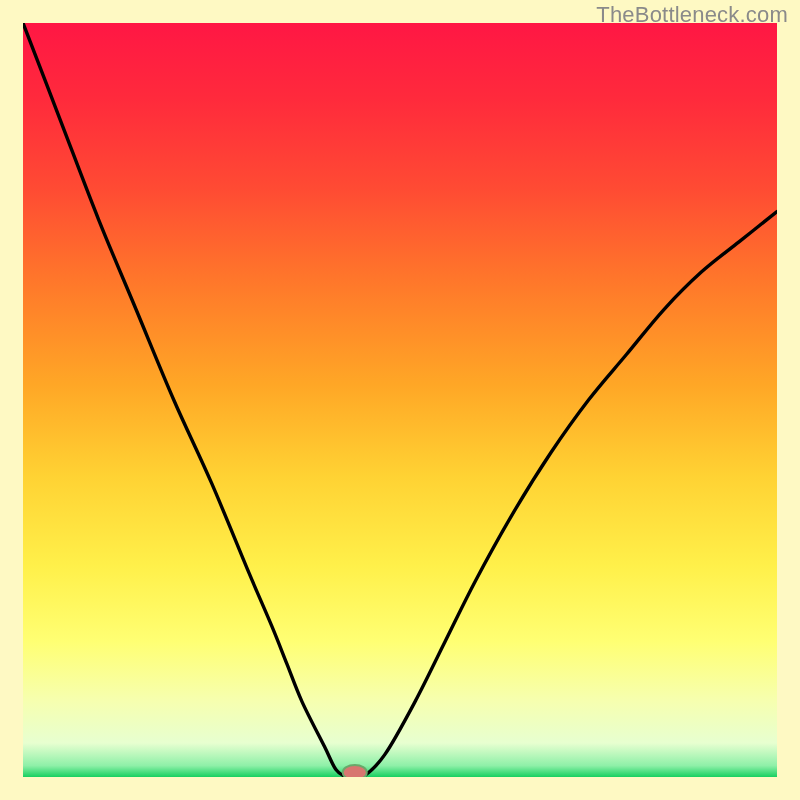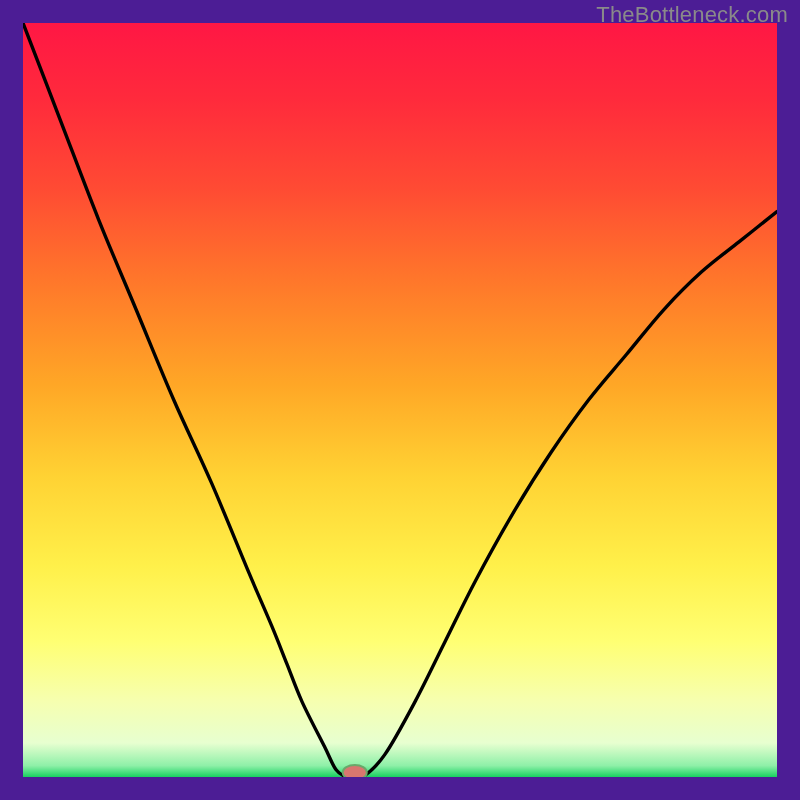--- a/index.html
+++ b/index.html
@@ -9,21 +9,21 @@
     height: 800px;
     background: #000;
     overflow: hidden;
   }
   .frame {
     position: absolute;
     left: 0;
     top: 0;
     width: 800px;
     height: 800px;
-    background: #4c1d95;
+    background: #fef9c3;
   }
   .watermark {
     position: absolute;
     top: 2px;
     right: 12px;
     color: #8a8a8a;
     font-family: Arial, Helvetica, sans-serif;
     font-size: 22px;
     font-weight: 500;
     letter-spacing: 0.2px;

